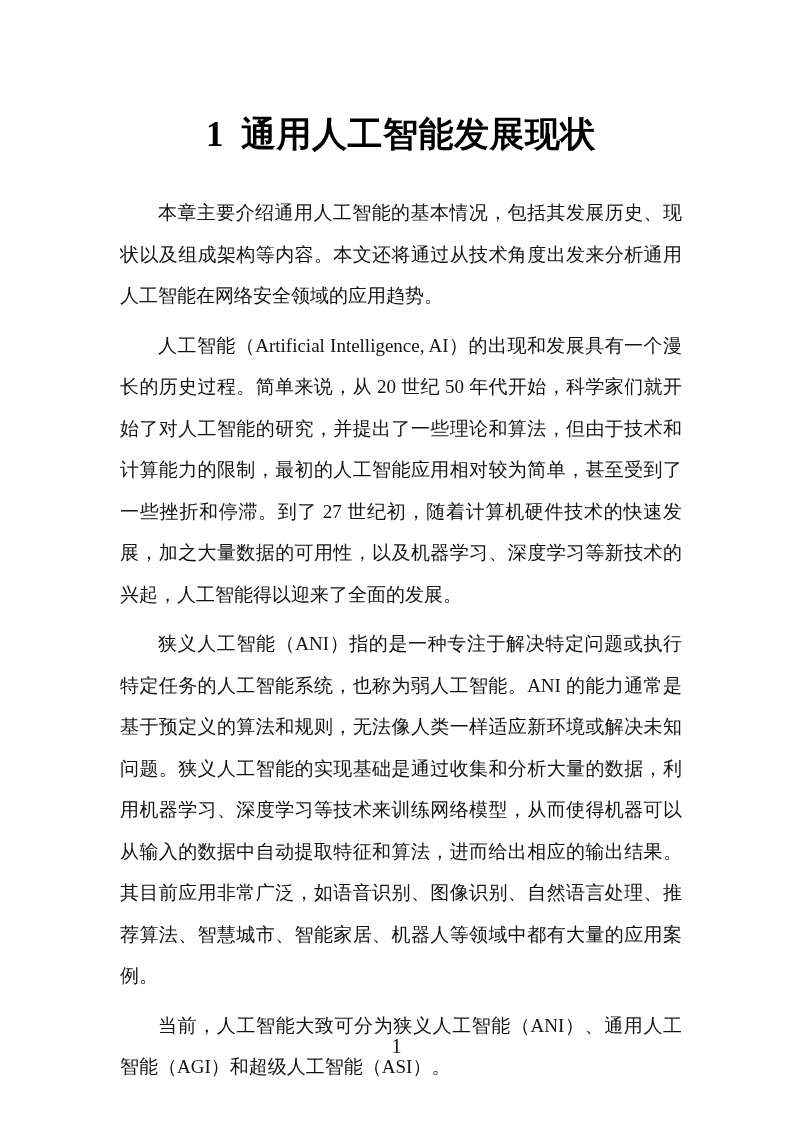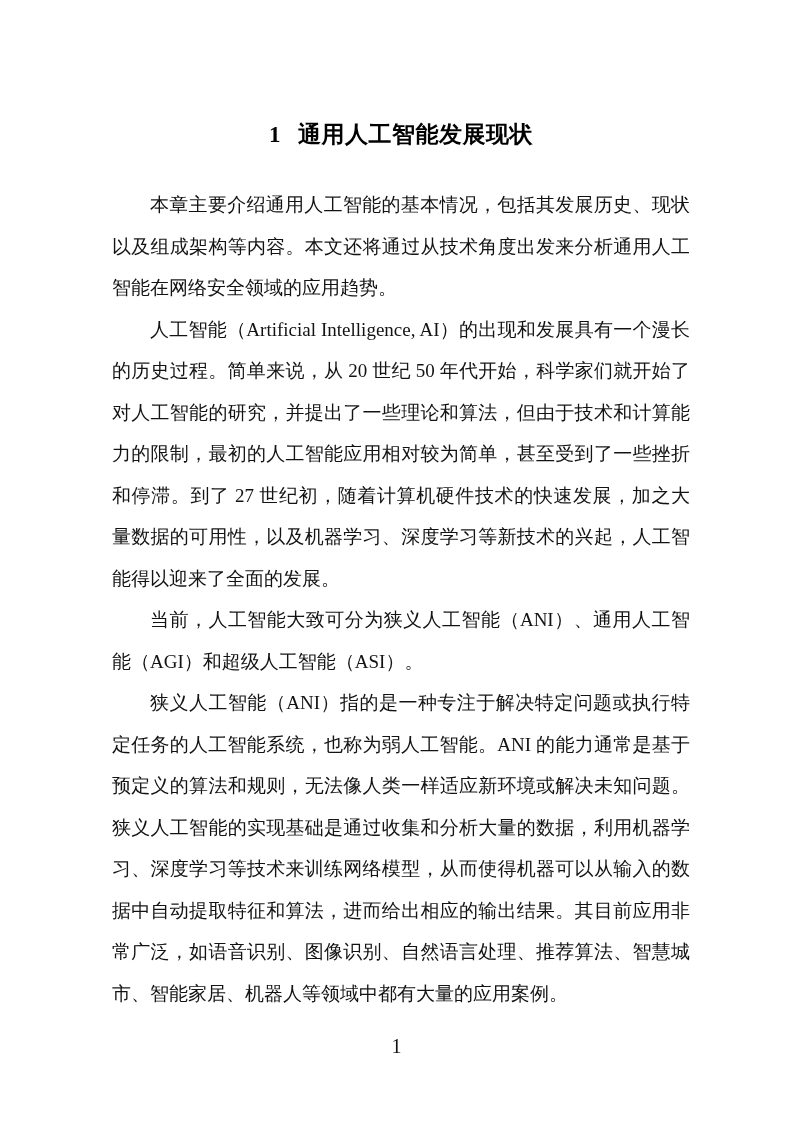--- a/index.html
+++ b/index.html
@@ -16,37 +16,37 @@
     font-family: "Liberation Serif", "DejaVu Serif", serif;
     overflow: hidden;
   }
   .title {
     position: absolute;
     top: 112px;
     left: 112px;
     width: 578px;
     margin: 0;
     text-align: center;
-    font-size: 23px;
+    font-size: 35px;
     line-height: 46px;
     font-weight: bold;
     letter-spacing: 0.5px;
     white-space: nowrap;
   }
   .title-num {
     margin-right: 17px;
   }
   .content {
     position: absolute;
     top: 184px;
     left: 112px;
     width: 578px;
   }
   .para {
-    margin: 0;
+    margin: 8px;
     padding: 0;
     font-size: 19px;
     line-height: 41.5px;
     letter-spacing: 0;
     text-align: justify;
     text-justify: inter-ideograph;
     text-indent: 2em;
     color: #131313;
   }
   .page-number {
@@ -63,19 +63,19 @@
 </head>
 <body>
 
 <div class="page">
 
   <h1 class="title"><span class="title-num">1</span><span class="title-text">通用人工智能发展现状</span></h1>
 
   <div class="content">
     <p class="para">本章主要介绍通用人工智能的基本情况，包括其发展历史、现状以及组成架构等内容。本文还将通过从技术角度出发来分析通用人工智能在网络安全领域的应用趋势。</p>
     <p class="para">人工智能（Artificial Intelligence, AI）的出现和发展具有一个漫长的历史过程。简单来说，从 20 世纪 50 年代开始，科学家们就开始了对人工智能的研究，并提出了一些理论和算法，但由于技术和计算能力的限制，最初的人工智能应用相对较为简单，甚至受到了一些挫折和停滞。到了 27 世纪初，随着计算机硬件技术的快速发展，加之大量数据的可用性，以及机器学习、深度学习等新技术的兴起，人工智能得以迎来了全面的发展。</p>
+    <p class="para">狭义人工智能（ANI）指的是一种专注于解决特定问题或执行特定任务的人工智能系统，也称为弱人工智能。ANI 的能力通常是基于预定义的算法和规则，无法像人类一样适应新环境或解决未知问题。狭义人工智能的实现基础是通过收集和分析大量的数据，利用机器学习、深度学习等技术来训练网络模型，从而使得机器可以从输入的数据中自动提取特征和算法，进而给出相应的输出结果。其目前应用非常广泛，如语音识别、图像识别、自然语言处理、推荐算法、智慧城市、智能家居、机器人等领域中都有大量的应用案例。</p>
     <p class="para">当前，人工智能大致可分为狭义人工智能（ANI）、通用人工智能（AGI）和超级人工智能（ASI）。</p>
-    <p class="para">狭义人工智能（ANI）指的是一种专注于解决特定问题或执行特定任务的人工智能系统，也称为弱人工智能。ANI 的能力通常是基于预定义的算法和规则，无法像人类一样适应新环境或解决未知问题。狭义人工智能的实现基础是通过收集和分析大量的数据，利用机器学习、深度学习等技术来训练网络模型，从而使得机器可以从输入的数据中自动提取特征和算法，进而给出相应的输出结果。其目前应用非常广泛，如语音识别、图像识别、自然语言处理、推荐算法、智慧城市、智能家居、机器人等领域中都有大量的应用案例。</p>
   </div>
 
   <div class="page-number">1</div>
 
 </div>
 
 </body></html>

